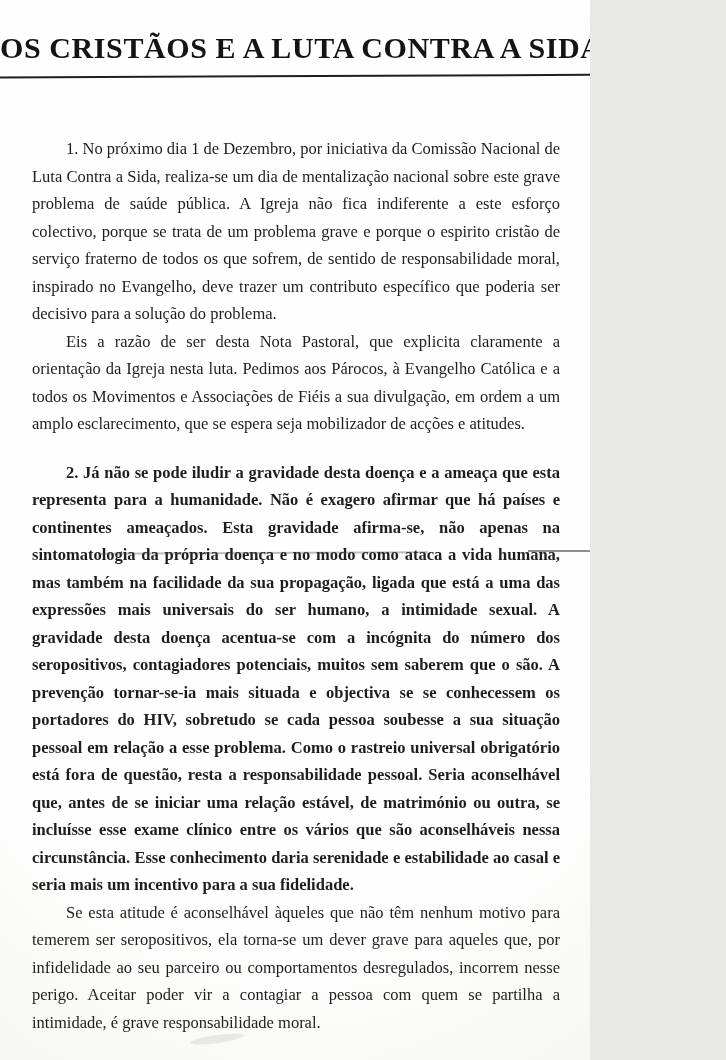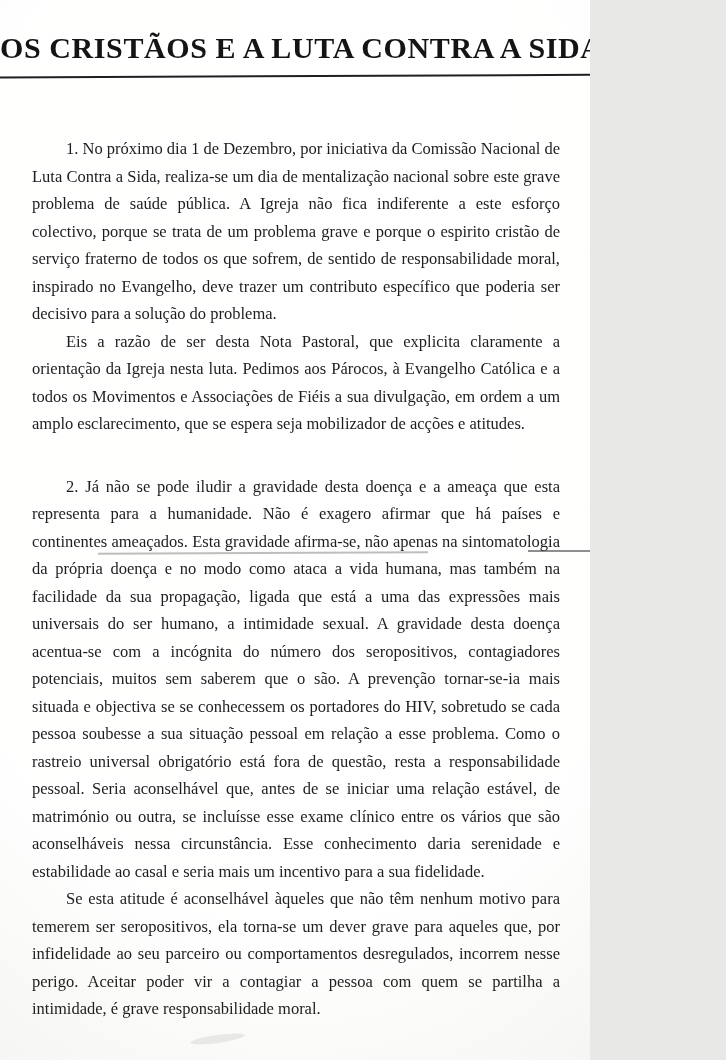--- a/index.html
+++ b/index.html
@@ -59,21 +59,22 @@
   }
   .para {
     margin: 0;
     font-size: 16.5px;
     line-height: 27.5px;
     text-align: justify;
     text-indent: 34px;
     color: #1d1d1d;
   }
   .para.section-gap {
-    margin-top: 35px;
+    margin-top: 21px;
+    font-weight: bold;
   }
   .para.section-gap-sm {
     margin-top: 18px;
   }
   .para.faded-region {
     
   }
   .scan-artifact {
     position: absolute;
     background: rgba(55, 55, 55, 0.45);

